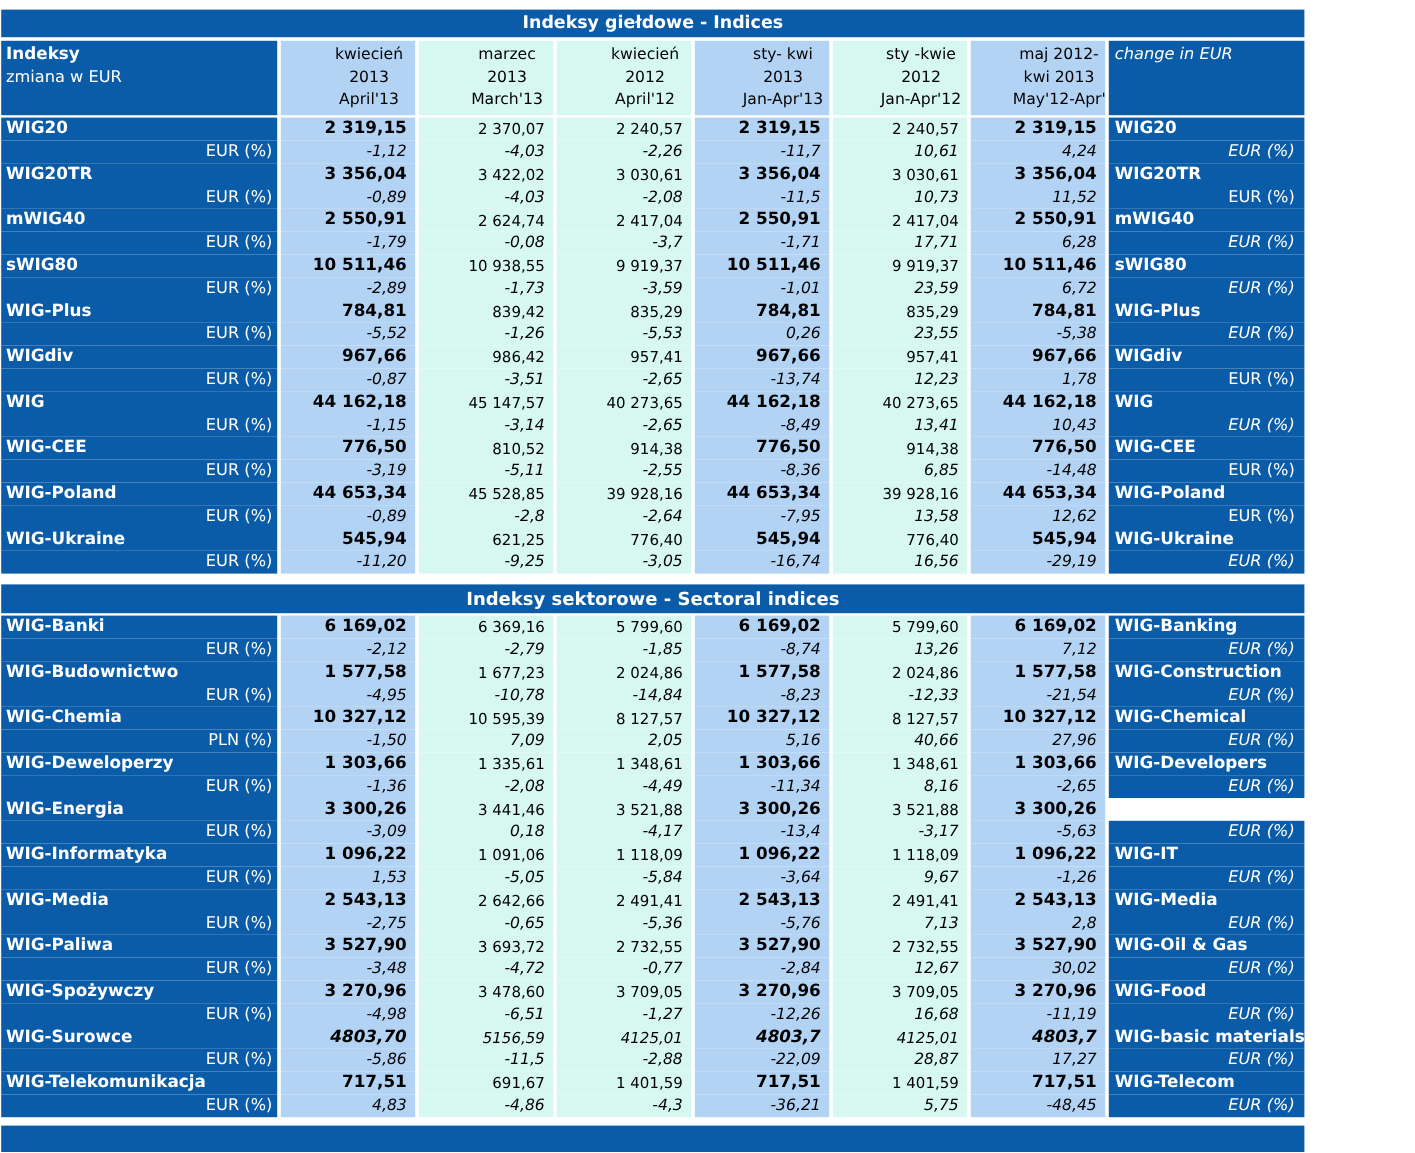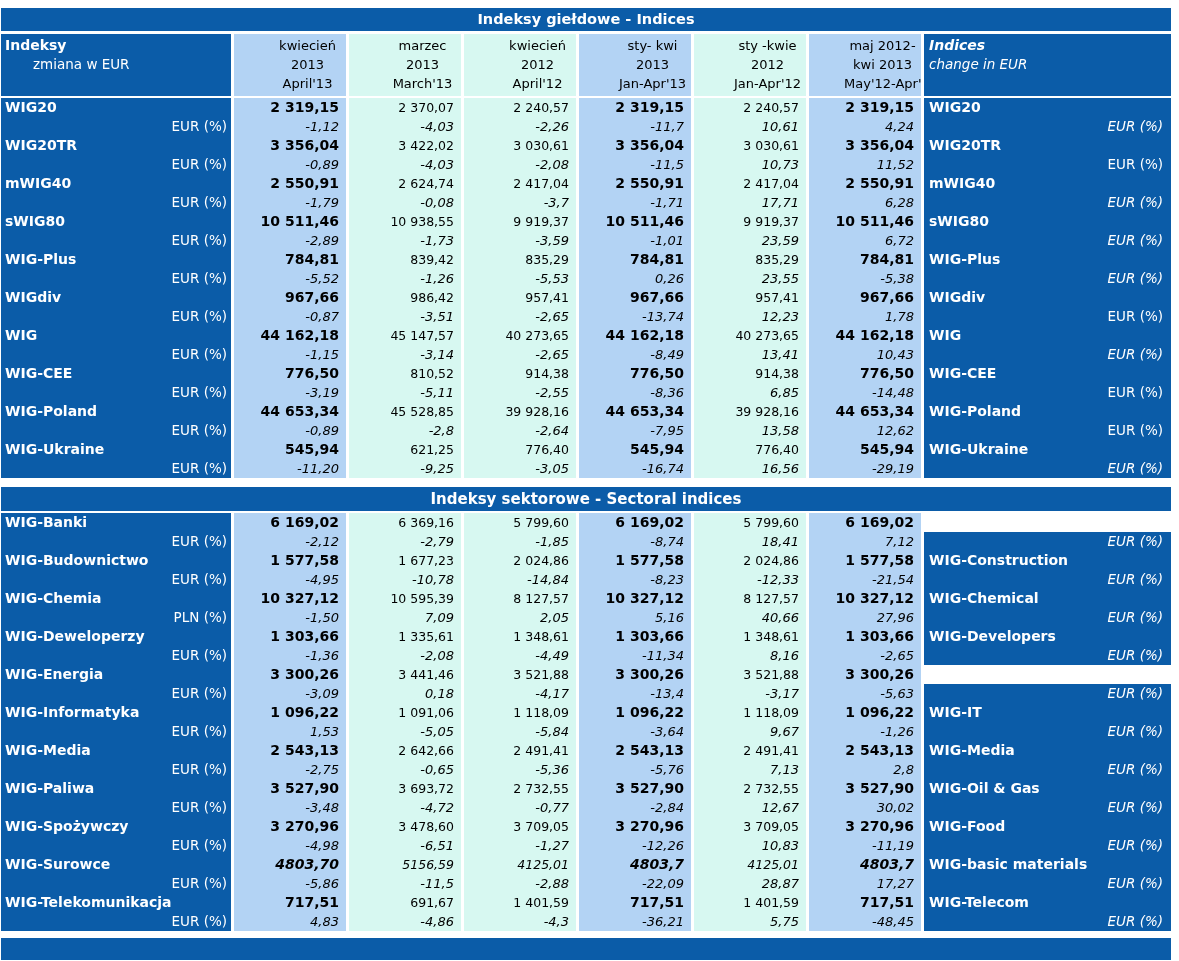--- a/index.html
+++ b/index.html
@@ -1,40 +1,40 @@
 <!DOCTYPE html>
 <html><head>
 <meta charset="utf-8">
 <style>
   html,body{margin:0;padding:0;}
   body{
     width:1179px;height:961px;background:#ffffff;
     font-family:"DejaVu Sans","Liberation Sans",sans-serif;
     color:#000;overflow:hidden;position:relative;
   }
-  .sheet{position:absolute;left:1px;top:0;width:1170px;}
+  .sheet{position:absolute;left:1px;top:0;width:1086px;}
   .spacer-top{height:8px;}
   .bar{
     background:var(--dark);color:#fff;font-weight:bold;
     height:23px;line-height:23px;text-align:center;font-size:14.5px;
   }
   .grid{
     display:grid;
     grid-template-columns:230px 112px 112px 112px 112px 112px 112px 1fr;
     column-gap:3px;
   }
   .cell{line-height:19px;height:19px;white-space:nowrap;overflow:hidden;}
   .bg-dark{background:var(--dark);color:#fff;}
   .bg-blue{background:var(--lblue);}
   .bg-cyan{background:var(--cyan);}
   
   .hdr .cell{height:60px;}
   .hdr-label{padding:2px 0 0 4px;}
   .hdr-label .l1{font-weight:bold;font-size:14px;line-height:19px;}
-  .hdr-label .l2{font-size:13.5px;line-height:19px;margin-left:28px;}
+  .hdr-label .l2{font-size:13.5px;line-height:19px;}
   .hdr-date{text-align:center;font-size:13px;padding-top:2px;}
   .hdr-date div{line-height:19px;padding-left:35px;}
   .hdr-date .l3{}
   .hdr-right{padding:2px 0 0 5px;}
   .hdr-right .l1{font-weight:bold;font-style:italic;font-size:14px;line-height:19px;}
   .hdr-right .l2{font-style:italic;font-size:13.5px;line-height:19px;}
   .mt3{margin-top:3px;}
   .mt2{margin-top:2px;}
   .mt9{margin-top:9px;}
   .mt7{margin-top:7px;}
@@ -88,21 +88,20 @@
       <div>sty -kwie</div>
       <div>2012</div>
       <div class="l3">Jan-Apr'12</div>
     </div>
     <div class="cell bg-blue hdr-date">
       <div>maj 2012-</div>
       <div>kwi 2013</div>
       <div class="l3">May'12-Apr'13</div>
     </div>
     <div class="cell bg-dark hdr-right">
-      <div class="l1">Indices</div>
       <div class="l2">change in EUR</div>
     </div>
   </div>
 
   <div id="section-0-rows" class="mt2">
       <div class="grid">
         <div class="cell bg-dark idx-name">WIG20</div>
         <div class="cell bg-blue val val-bold">2 319,15</div>
         <div class="cell bg-cyan val val-reg">2 370,07</div>
         <div class="cell bg-cyan val val-reg">2 240,57</div>
@@ -307,28 +306,29 @@
 
   <div id="section-1-rows" class="mt2">
       <div class="grid">
         <div class="cell bg-dark idx-name">WIG-Banki</div>
         <div class="cell bg-blue val val-bold">6 169,02</div>
         <div class="cell bg-cyan val val-reg">6 369,16</div>
         <div class="cell bg-cyan val val-reg">5 799,60</div>
         <div class="cell bg-blue val val-bold">6 169,02</div>
         <div class="cell bg-cyan val val-reg">5 799,60</div>
         <div class="cell bg-blue val val-bold">6 169,02</div>
+        <div class="cell bg-dark name-en">WIG-Banking</div>
       </div>
       <div class="grid">
         <div class="cell bg-dark unit">EUR (%)</div>
         <div class="cell bg-blue chg">-2,12</div>
         <div class="cell bg-cyan chg">-2,79</div>
         <div class="cell bg-cyan chg">-1,85</div>
         <div class="cell bg-blue chg">-8,74</div>
-        <div class="cell bg-cyan chg">18,41</div>
+        <div class="cell bg-cyan chg">13,26</div>
         <div class="cell bg-blue chg">7,12</div>
         <div class="cell bg-dark unit-en it">EUR (%)</div>
       </div>
       <div class="grid">
         <div class="cell bg-dark idx-name">WIG-Budownictwo</div>
         <div class="cell bg-blue val val-bold">1 577,58</div>
         <div class="cell bg-cyan val val-reg">1 677,23</div>
         <div class="cell bg-cyan val val-reg">2 024,86</div>
         <div class="cell bg-blue val val-bold">1 577,58</div>
         <div class="cell bg-cyan val val-reg">2 024,86</div>
@@ -473,21 +473,21 @@
         <div class="cell bg-cyan val val-reg">3 709,05</div>
         <div class="cell bg-blue val val-bold">3 270,96</div>
         <div class="cell bg-dark name-en">WIG-Food</div>
       </div>
       <div class="grid">
         <div class="cell bg-dark unit">EUR (%)</div>
         <div class="cell bg-blue chg">-4,98</div>
         <div class="cell bg-cyan chg">-6,51</div>
         <div class="cell bg-cyan chg">-1,27</div>
         <div class="cell bg-blue chg">-12,26</div>
-        <div class="cell bg-cyan chg">10,83</div>
+        <div class="cell bg-cyan chg">16,68</div>
         <div class="cell bg-blue chg">-11,19</div>
         <div class="cell bg-dark unit-en it">EUR (%)</div>
       </div>
       <div class="grid val-italic">
         <div class="cell bg-dark idx-name">WIG-Surowce</div>
         <div class="cell bg-blue val val-bold">4803,70</div>
         <div class="cell bg-cyan val val-reg">5156,59</div>
         <div class="cell bg-cyan val val-reg">4125,01</div>
         <div class="cell bg-blue val val-bold">4803,7</div>
         <div class="cell bg-cyan val val-reg">4125,01</div>

